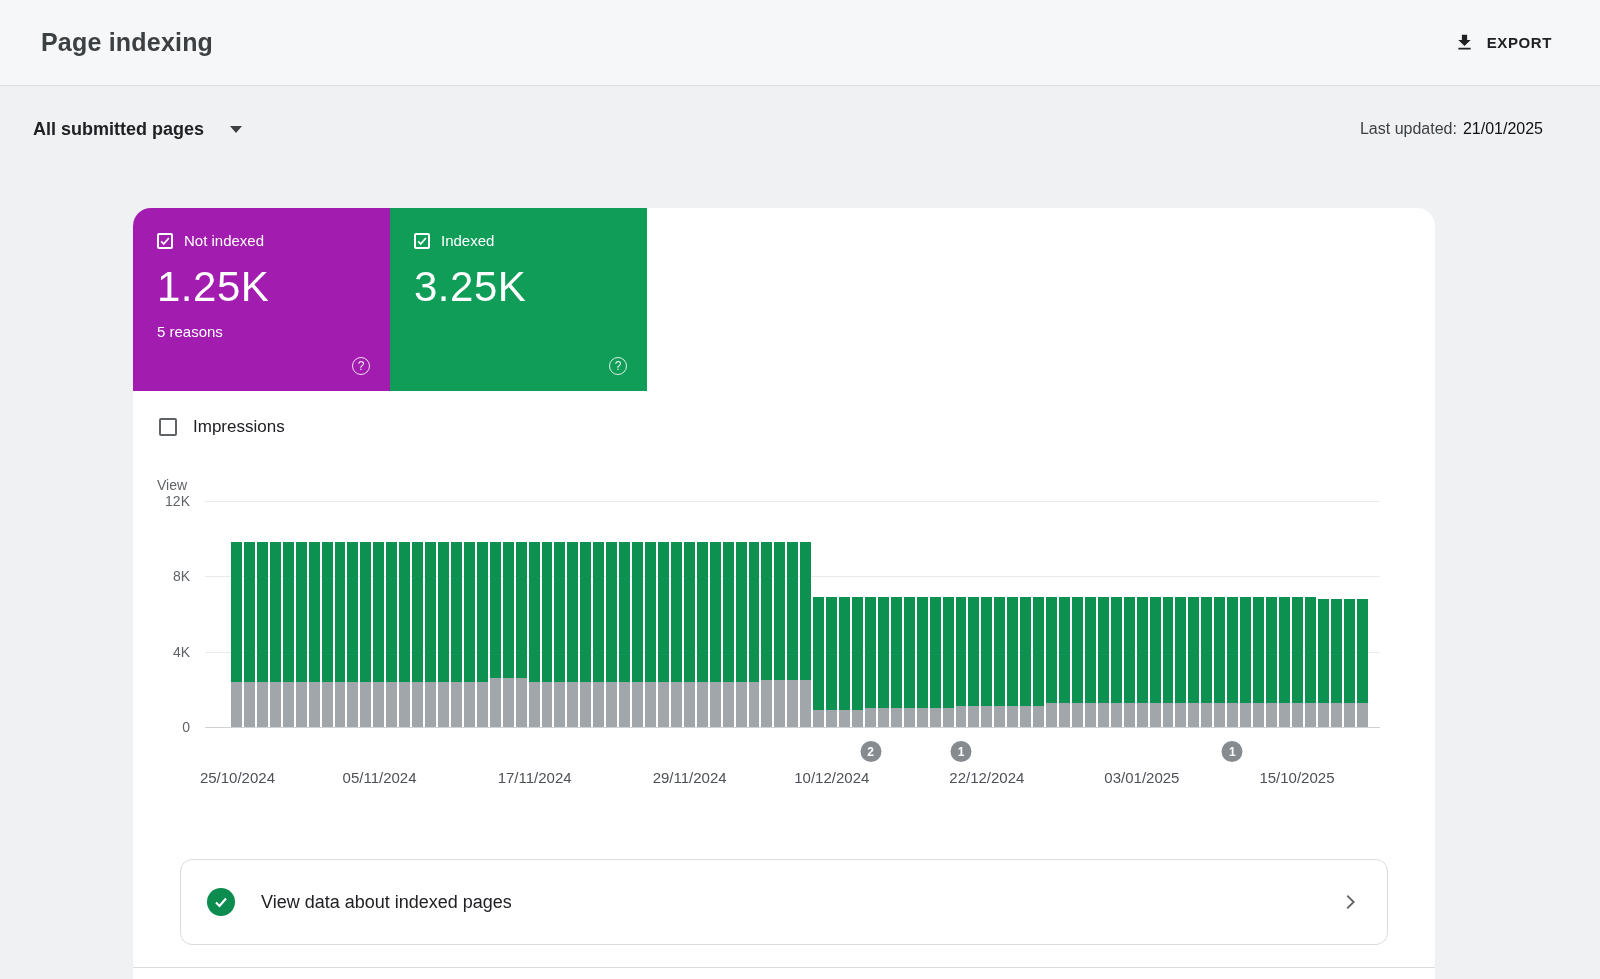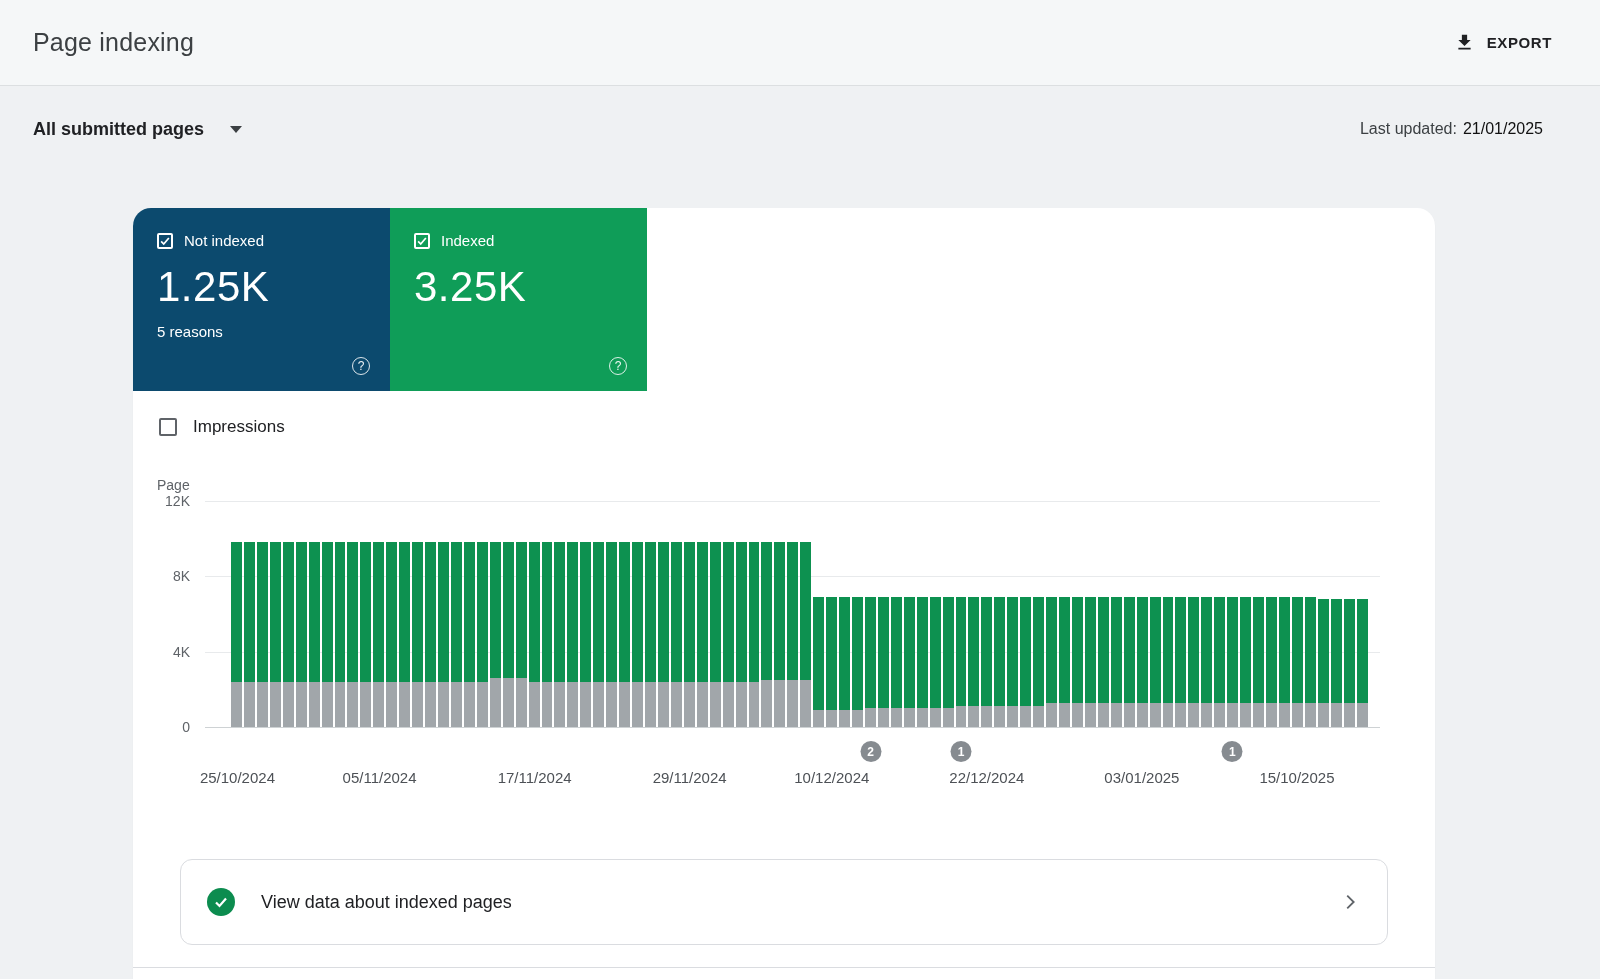--- a/index.html
+++ b/index.html
@@ -8,21 +8,21 @@
     width:1600px; height:979px; overflow:hidden;
     background:#eff1f3;
     font-family:"Liberation Sans", sans-serif;
     color:#202124;
   }
   
   .topbar {
     height:86px; display:flex; align-items:center; justify-content:space-between;
     padding:0 38px 0 33px; background:#f5f7f8; border-bottom:1px solid #dcdfe1;
   }
-  .title { margin:0; font-size:25px; font-weight:400; color:#3c4043; letter-spacing:0.2px; }
+  .title { margin:8px; font-size:25px; font-weight:700; color:#3c4043; letter-spacing:0.2px; }
   .export-btn {
     display:flex; align-items:center; gap:12px; background:none; border:none; cursor:pointer;
     font-family:inherit; font-size:15px; font-weight:700; letter-spacing:0.6px; color:#202124; padding:8px 10px;
   }
   .export-btn .dl-icon { display:flex; }
   
   .subbar {
     display:flex; align-items:center; justify-content:space-between;
     padding:28px 57px 0 33px; height:58px;
   }
@@ -133,21 +133,21 @@
     </button>
     <div class="last-updated">
       <span>Last updated:</span><span class="lu-value">21/01/2025</span>
     </div>
   </div>
 
   <main class="card">
 
     <div class="stat-row">
 
-      <div class="stat stat-gray" role="button" style="background: #0c4a6e;">
+      <div class="stat stat-gray" role="button" style="background: #a21caf;">
         <span class="cb-row">
           <span class="cb">
             <svg width="12" height="12" viewBox="0 0 14 14">
                 <polyline points="2.5,7.5 5.5,10.5 11.5,3.5" fill="none" stroke="#fff" stroke-width="2"></polyline>
               </svg>
           </span>
           <span>Not indexed</span>
         </span>
         <span class="stat-value">1.25K</span>
         <span class="stat-sub">5 reasons</span>
@@ -169,21 +169,21 @@
       </div>
 
     </div>
 
     <label class="impressions">
       <span class="imp-box"></span>
       <span>Impressions</span>
     </label>
 
     <div class="chart">
-      <div class="y-axis-title">Page</div>
+      <div class="y-axis-title">View</div>
       <div class="plot">
         <div class="gridlines">
             <div class="gridline" style="top: 0%;"></div>
             <div class="gridline" style="top: 33.3333%;"></div>
             <div class="gridline" style="top: 66.6667%;"></div>
             <div class="gridline zero" style="top: 100%;"></div>
           </div>
         <div class="y-labels">
             <div class="ytick" style="top: 0%;">12K</div>
             <div class="ytick" style="top: 33.3333%;">8K</div>

